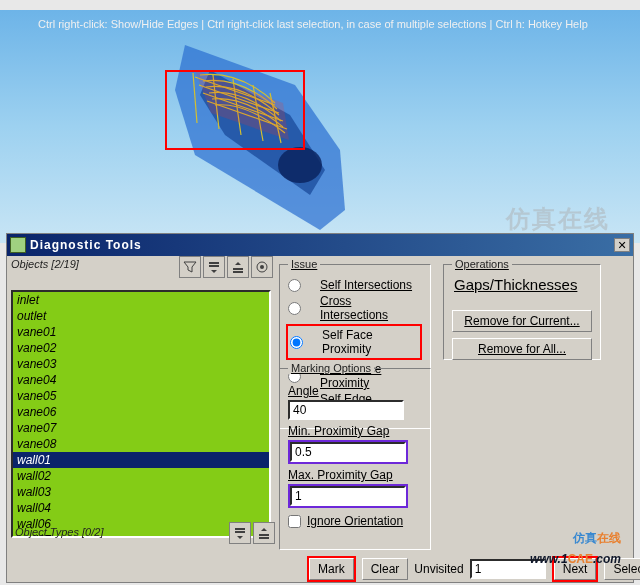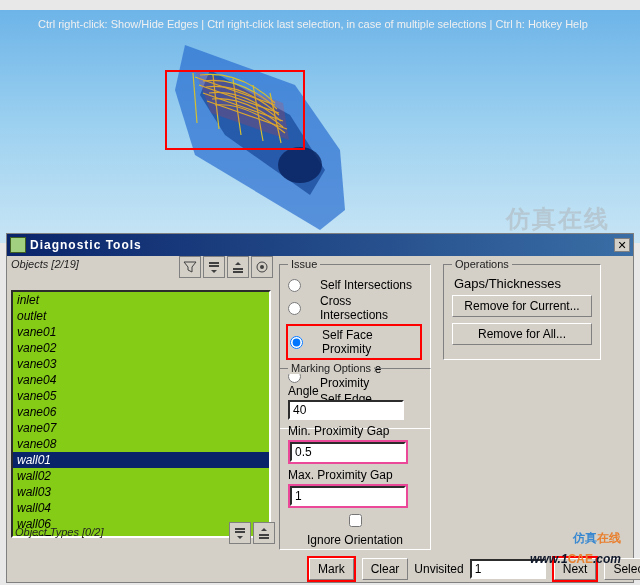--- a/index.html
+++ b/index.html
@@ -52,44 +52,44 @@
 }
 .listbox .item { padding: 1px 4px; font-size: 12px; color: #000; cursor: pointer; white-space: nowrap; }
 .listbox .item.selected { background: #0a246a; color: #fff; }
 
 .obj-types { position: absolute; left: 4px; bottom: 0; width: 260px; }
 .obj-types .label { font-size: 11px; color: #222; }
 .obj-types .icons { position: absolute; right: 0; top: -4px; display: flex; gap: 2px; }
 
 .right-panel { position: absolute; left: 272px; top: 2px; width: 356px; }
 
-fieldset { border: 1px solid #fff; border-top-color: #808080; border-left-color: #808080; margin-bottom: 4px; padding: 6px 8px 6px 8px; position: relative; }
+fieldset { border: 1px solid #fff; border-top-color: #808080; border-left-color: #808080; margin-bottom: 4px; padding: 6px 8px 6px 8px; position: relative; text-decoration: underline; }
 fieldset legend { font-size: 11px; color: #222; padding: 0 3px; background: #d4d0c8; }
 
 .issue-group { width: 152px; position: absolute; left: 0; top: 0; }
 .radio-row { display: flex; align-items: center; gap: 19px; margin: 2px 0; font-size: 12px; cursor: pointer; }
 .radio-row input { margin: 0; }
 .issue-hl { border: 2px solid #ff0000; padding: 0 2px; margin-left: -2px; display: inline-flex; align-items: center; gap: 4px; }
 
 .ops-group { width: 158px; position: absolute; left: 164px; top: 0; height: 102px; }
-.ops-label { font-size: 13px; margin-bottom: 4px; margin-left: 2px; }
+.ops-label { font-size: 15px; margin-bottom: 17px; margin-left: 2px; }
 .btn {
   background: #d4d0c8; border: 1px solid #808080; border-top-color: #fff; border-left-color: #fff;
   padding: 3px 6px; font-size: 12px; cursor: pointer; width: 140px; text-align: center; margin-bottom: 6px; display: block;
 }
 
 .marking-group { width: 152px; position: absolute; left: 0; top: 104px; height: 188px; }
 .mk-label { font-size: 12px; margin-top: 4px; margin-bottom: 2px; }
 .mk-input {
   width: 116px; height: 20px; background: #fff;
   border: 2px inset #fff; border-top-color: #808080; border-left-color: #808080;
   padding: 0 3px; font-size: 12px;
 }
-.mk-hl { display: inline-block; border: 2px solid #ec4899; }
-.chk-row { display: flex; align-items: center; gap: 6px; margin-top: 6px; font-size: 12px; cursor: pointer; flex-direction: column; }
+.mk-hl { display: inline-block; border: 2px solid #6d28d9; }
+.chk-row { display: flex; align-items: center; gap: 6px; margin-top: 6px; font-size: 12px; cursor: pointer; }
 .chk-row input { margin: 0; }
 
 .bottom-row { position: absolute; left: 0; top: 298px; width: 356px; display: flex; align-items: center; gap: 6px; padding-left: 28px; }
 .sbtn {
   background: #d4d0c8; border: 1px solid #808080; border-top-color: #fff; border-left-color: #fff;
   padding: 3px 8px; font-size: 12px; cursor: pointer;
 }
 .sbtn-hl { display: inline-block; border: 2px solid #ff0000; }
 .unv-input {
   width: 76px; height: 20px; background: #fff;

